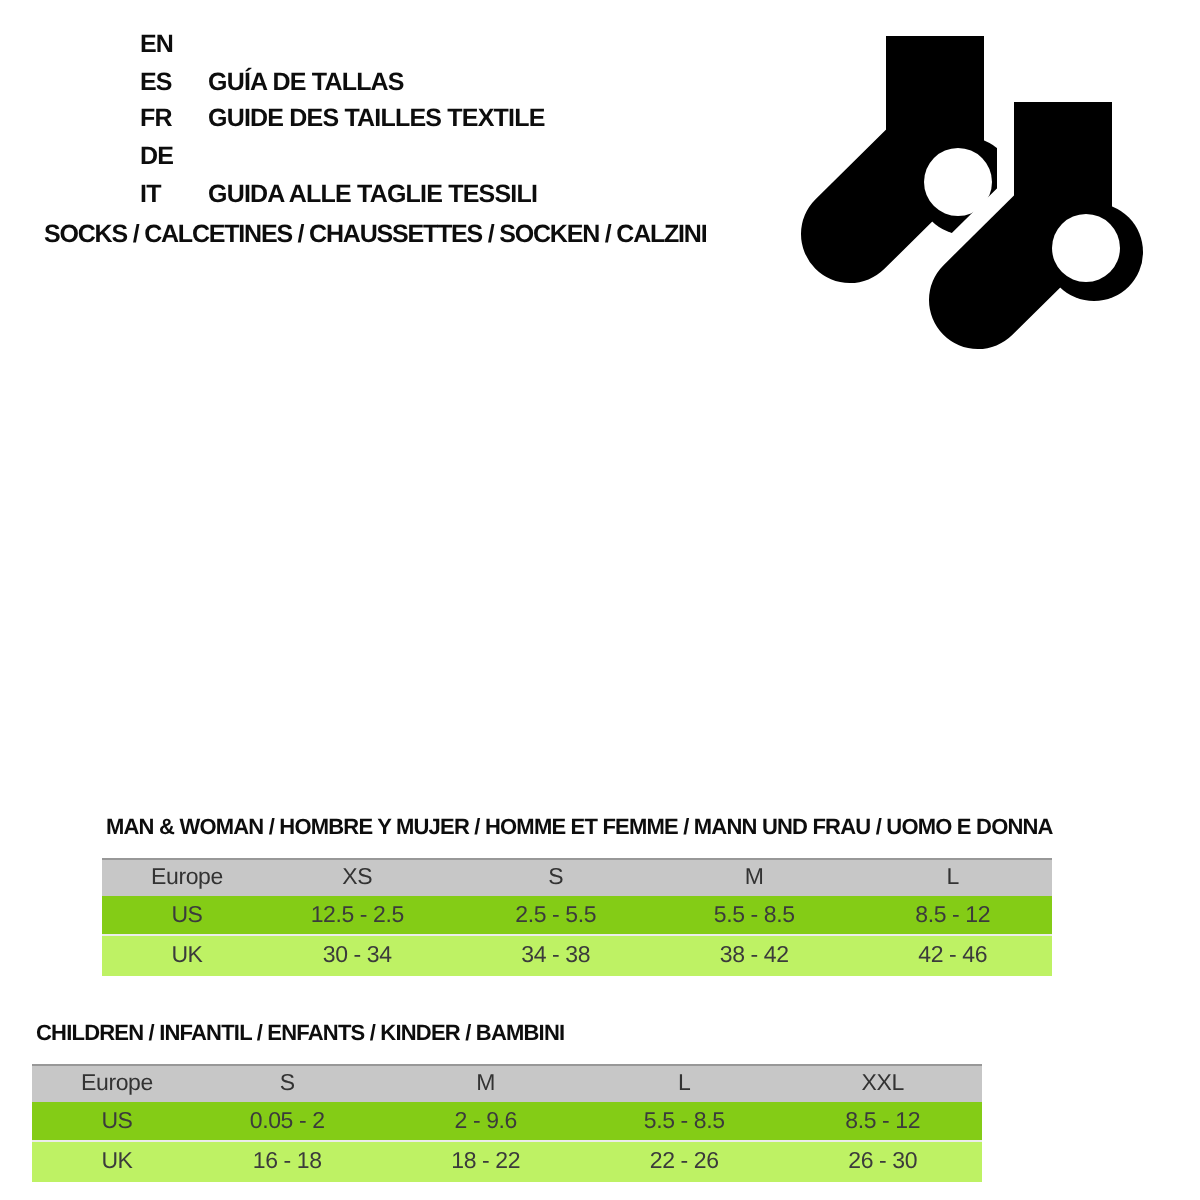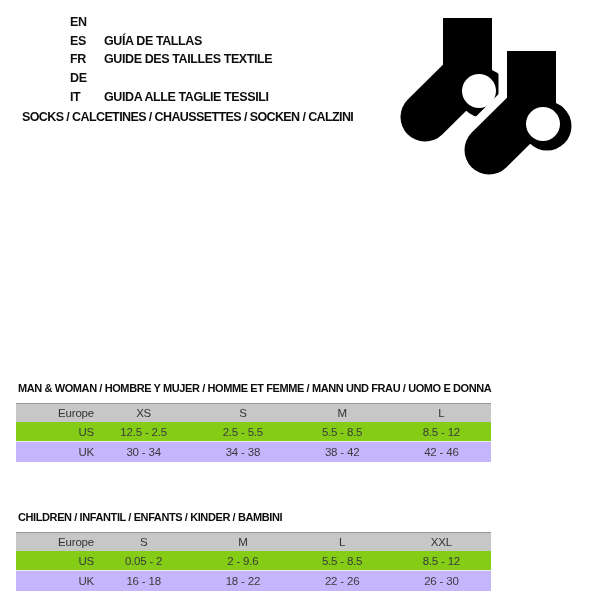--- a/index.html
+++ b/index.html
@@ -24,39 +24,39 @@
     position:absolute; left:22px; top:110px;
     font-weight:bold; font-size:12.5px; letter-spacing:-0.6px; color:#0d0d0d;
     white-space:nowrap;
   }
 
   
   .socks-icon { position:absolute; left:399px; top:13px; width:174px; height:168px; }
 
   
   .table-block { position:absolute; left:16px; width:475px; }
-  .t1 { top:382px; }
+  .t1 { top:408px;margin-left:35px; }
   .t2 { top:511px; }
   .table-title {
     font-weight:bold; font-size:11px; letter-spacing:-0.4px; color:#0d0d0d;
     margin:0 0 9px 2px; white-space:nowrap;
   }
   .size-table { width:475px; }
   .t-row {
     display:flex; align-items:center;
     font-size:11.5px; color:#3b3b3b; letter-spacing:-0.2px;
     height:20px; box-sizing:border-box;
   }
   .t-head {
     background:#c7c7c7; border-top:1px solid #989898;
     height:19px; color:#333333;
   }
   .r-us { background:#84cc16; border-bottom:1px solid #ececec; }
-  .r-uk { background:#c4b5fd; }
-  .c0 { width:78px; flex:0 0 78px; padding-left:7px; box-sizing:border-box; text-align:right; }
+  .r-uk { background:#bef264; }
+  .c0 { width:78px; flex:0 0 78px; padding-left:7px; box-sizing:border-box; text-align:center; }
   .c  { flex:1 1 0; text-align:center; }
 </style>
 </head>
 <body>
 
 <div class="page">
 
   <div class="lang-list">
     <div class="lang-row">
       <span class="lang-code">EN</span>

